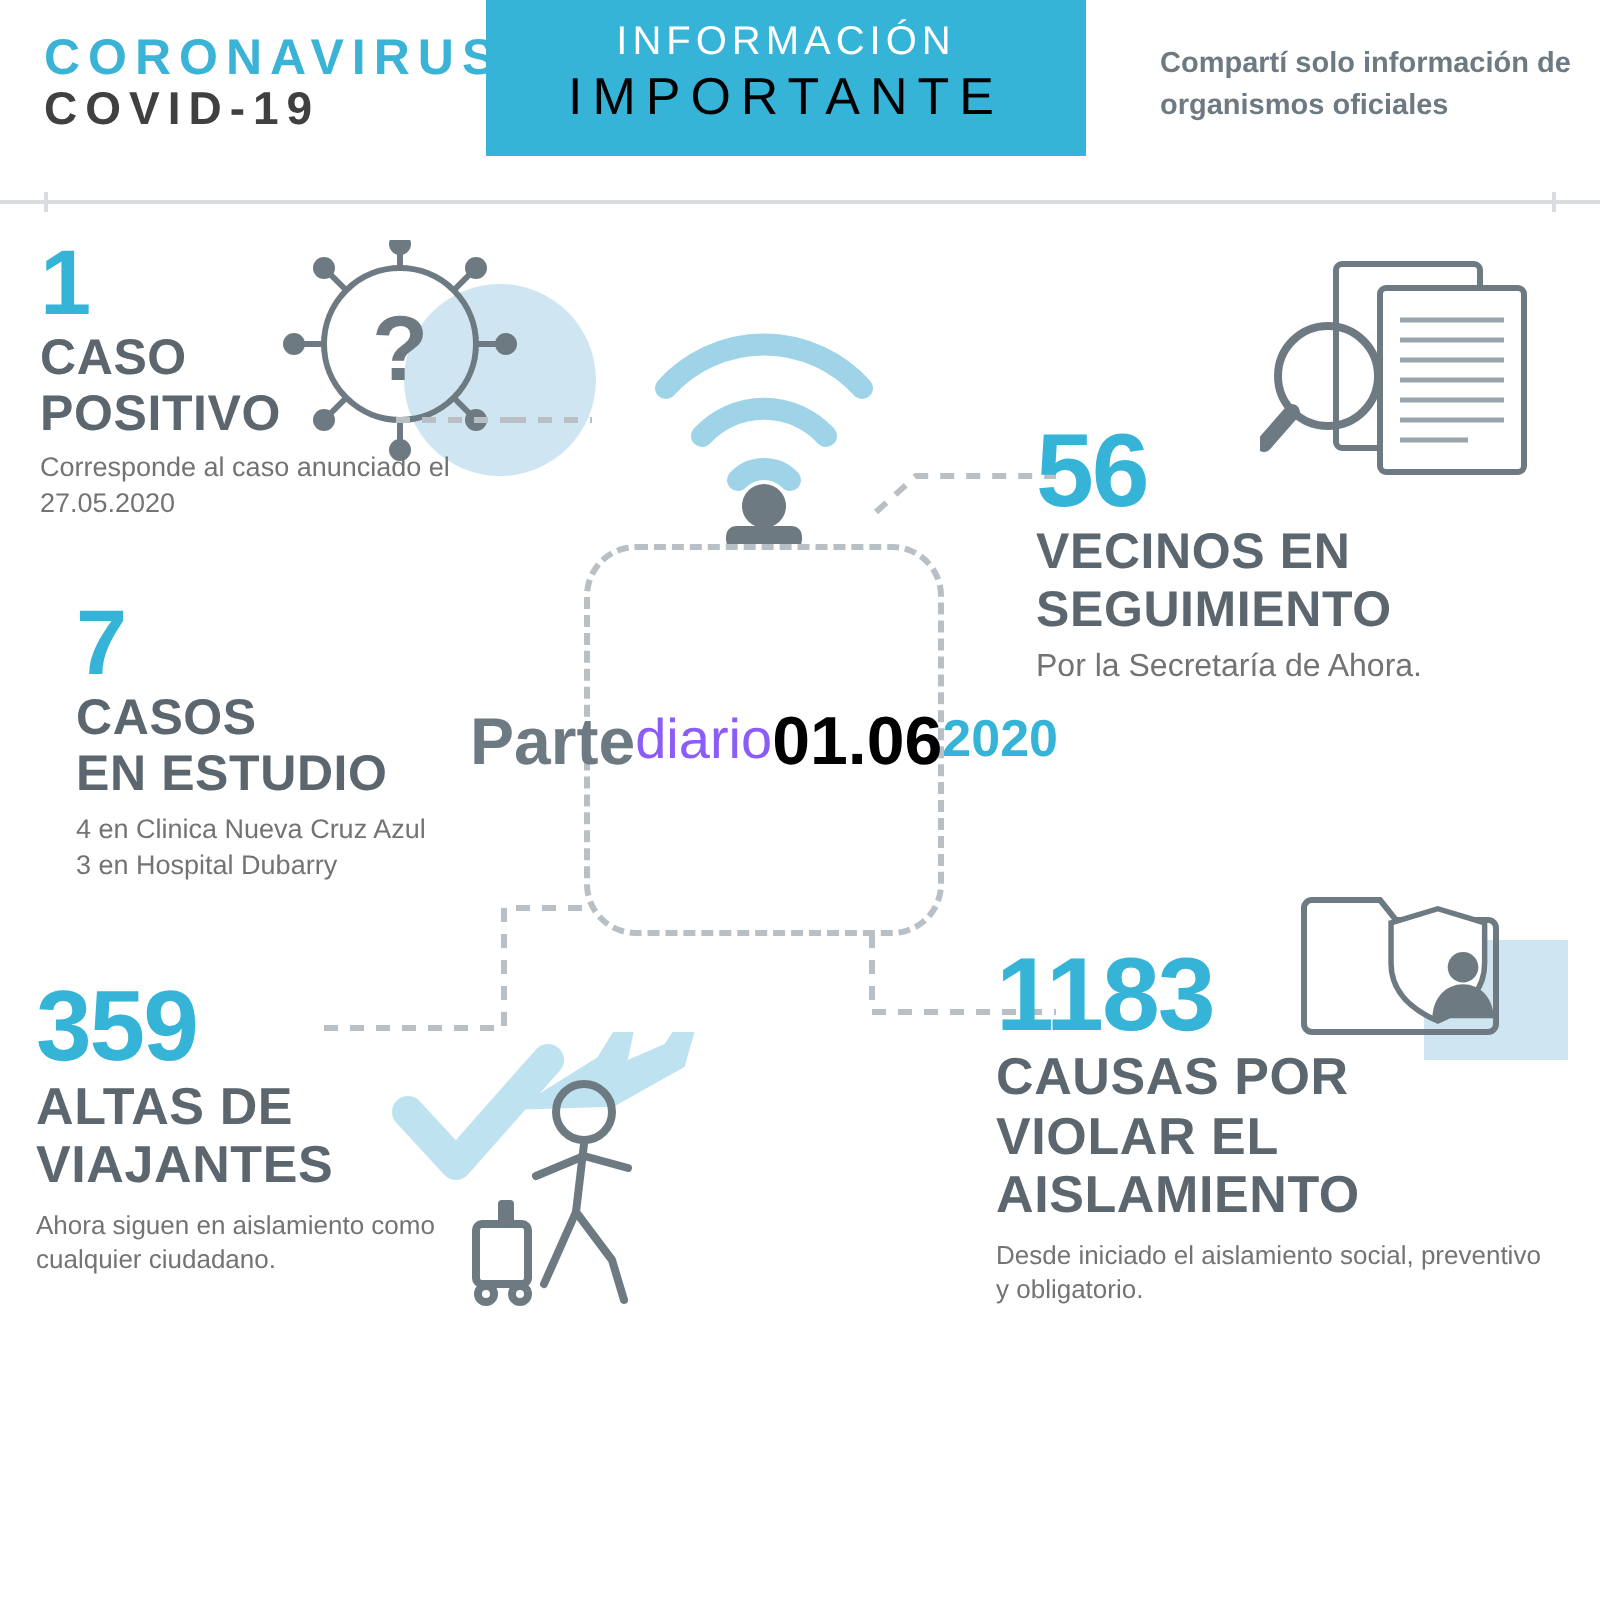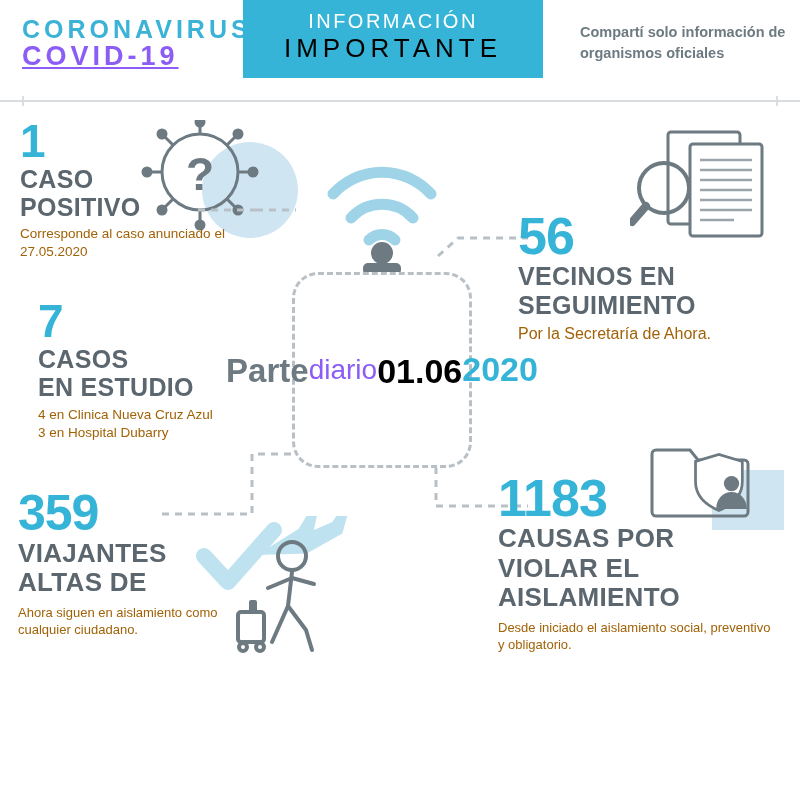--- a/index.html
+++ b/index.html
@@ -14,23 +14,22 @@
   .page{position:relative;width:800px;height:800px;}
 
   
   .header{position:relative;height:100px;}
   .hdr-left{position:absolute;left:22px;top:16px;width:220px;}
   .hdr-corona{
     font-size:25px;font-weight:bold;letter-spacing:4px;color:#3bb3d6;
     line-height:1.05;
   }
   .hdr-covid{
-    font-size:27px;font-weight:bold;letter-spacing:4px;color:#8b5cf6;
+    font-size:23px;font-weight:bold;letter-spacing:4px;color:#404040;
     line-height:1.05;
-    text-decoration:underline;
   }
   .hdr-center{
     position:absolute;left:243px;top:0;width:300px;background:#35b4d8;
     padding:10px 0 14px 0;text-align:center;
   }
   .hdr-info{
     color:#ffffff;font-size:20px;font-weight:normal;letter-spacing:2.5px;line-height:1.15;
   }
   .hdr-imp{
     color:#000000;font-size:26px;font-weight:normal;letter-spacing:5px;line-height:1.2;
@@ -46,21 +45,21 @@
   .hdr-tick-right{position:absolute;left:776px;top:96px;width:2px;height:10px;background:#d9dde0;}
 
   
   .big-num{
     color:#35b4d8;font-weight:bold;line-height:0.95;letter-spacing:-1px;
   }
   .lbl{
     color:#5b666e;font-weight:bold;line-height:1.05;letter-spacing:0.3px;
   }
   .sub{
-    color:#a16207;font-size:13.5px;line-height:1.32;font-weight:normal;
+    color:#737373;font-size:13.5px;line-height:1.32;font-weight:normal;
   }
 
   
   .b1{position:absolute;left:20px;top:120px;width:240px;}
   .b1 .big-num{font-size:46px;}
   .b1 .lbl{font-size:25px;margin-top:2px;}
   .b1 .sub{margin-top:5px;}
 
   .b2{position:absolute;left:38px;top:300px;width:250px;}
   .b2 .big-num{font-size:46px;}
@@ -89,21 +88,21 @@
     border:3px dashed #b9c0c5;border-radius:26px;background:#ffffff;
     box-sizing:border-box;
   }
   .card-inner{
     position:absolute;left:0;top:0;width:100%;height:100%;
     display:flex;flex-direction:row;align-items:center;justify-content:center;
   }
   .card-parte{font-size:33px;color:#6d7a82;font-weight:bold;line-height:1;}
   .card-diario{font-size:28px;color:#8b5cf6;font-weight:normal;line-height:1.05;}
   .card-d1{font-size:34px;color:#000000;font-weight:bold;line-height:1.1;margin-top:4px;}
-  .card-d2{font-size:34px;color:#35b4d8;font-weight:bold;line-height:1.05;}
+  .card-d2{font-size:26px;color:#35b4d8;font-weight:bold;line-height:1.05;}
 
   
   .footer{position:absolute;left:0;top:678px;width:800px;height:122px;background:#ffffff;}
   .mercedes{position:absolute;left:538px;top:706px;width:240px;}
 
   .illus{position:absolute;}
 </style>
 </head>
 <body>
 
@@ -249,22 +248,22 @@
   <div class="b2">
     <div class="big-num">7</div>
     <div class="lbl">CASOS</div>
     <div class="lbl">EN ESTUDIO</div>
     <div class="sub" style="white-space:pre-line;">4 en Clinica Nueva Cruz Azul
 3 en Hospital Dubarry</div>
   </div>
 
   <div class="b3">
     <div class="big-num">359</div>
+    <div class="lbl">ALTAS DE</div>
     <div class="lbl">VIAJANTES</div>
-    <div class="lbl">ALTAS DE</div>
     <div class="sub">Ahora siguen en aislamiento como cualquier ciudadano.</div>
   </div>
 
   <div class="b4">
     <div class="big-num">56</div>
     <div class="lbl">VECINOS EN</div>
     <div class="lbl">SEGUIMIENTO</div>
     <div class="sub">Por la Secretaría de Ahora.</div>
   </div>
 

